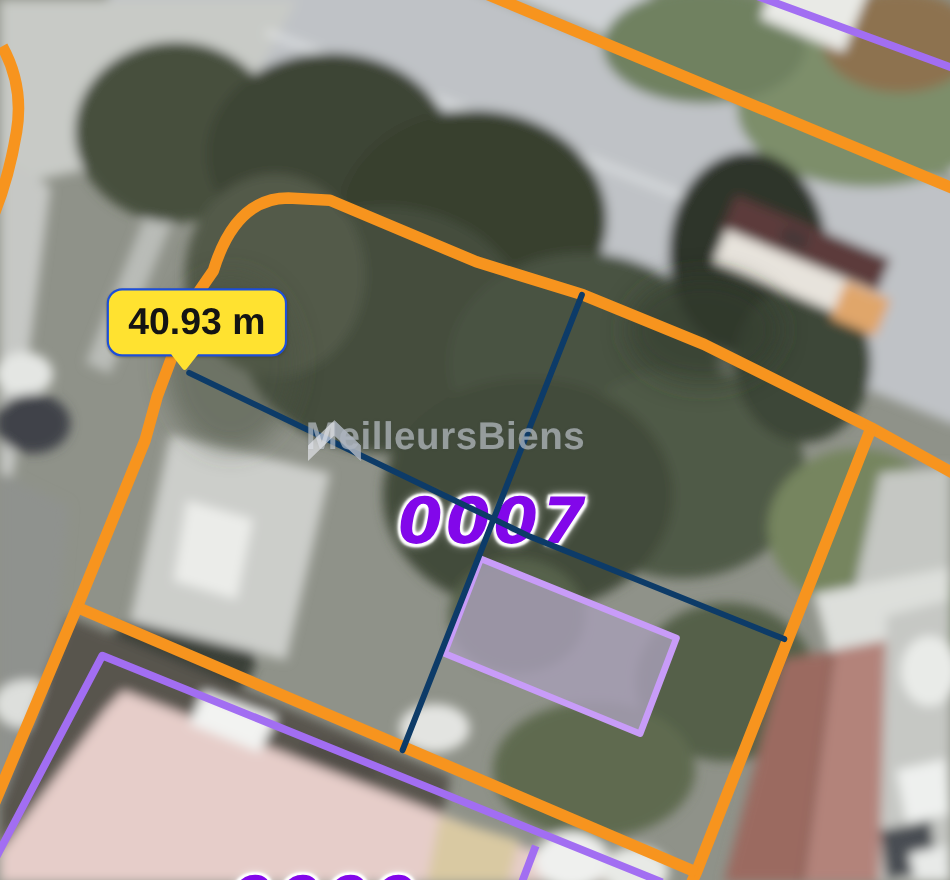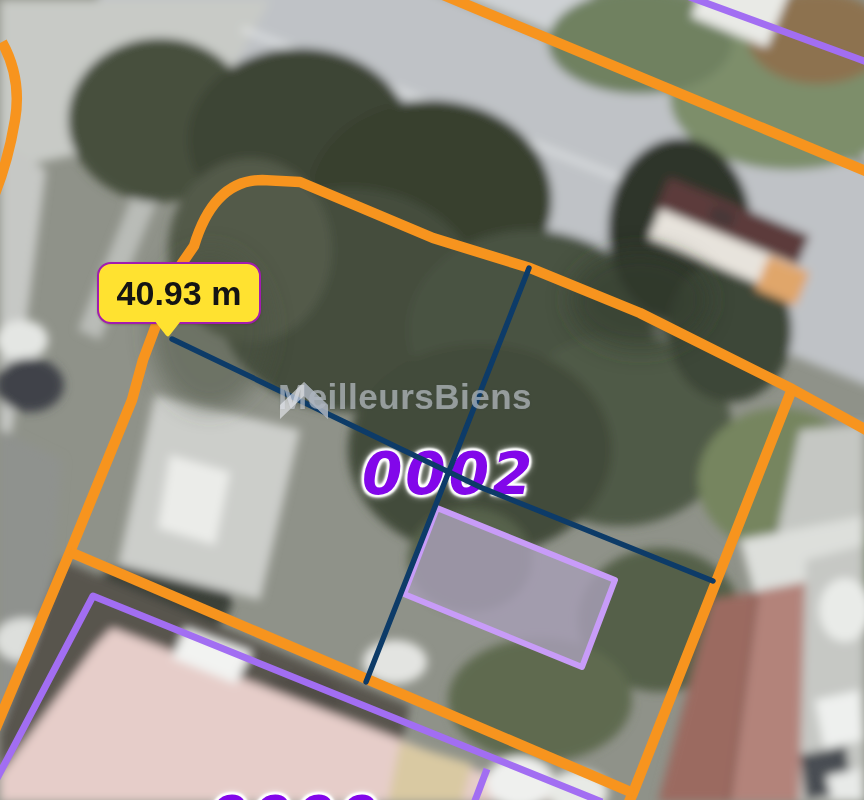--- a/index.html
+++ b/index.html
@@ -4,21 +4,21 @@
 <style>
   :root{
     --orange:#F7941E; --navy:#0d3b68; --purple-line:#A26EF2; --purple-light:#C89CF8;
     --badge-bg:#FFE230; --badge-text:#141414; --parcel-num:#8207ea;
   }
   html,body{margin:0;padding:0;background:#222;}
   #stage{position:relative;width:864px;height:800px;overflow:hidden;
          font-family:"Liberation Sans",sans-serif;background:#9a9d95;}
   #stage svg{position:absolute;left:0;top:0;display:block;}
   
-  .badge{position:absolute;background:var(--badge-bg);border:2px solid #a21caf;
+  .badge{position:absolute;background:var(--badge-bg);border:2px solid #1d4ed8;
          border-radius:14px;color:var(--badge-text);font-weight:700;
          display:flex;align-items:center;justify-content:center;
          box-shadow:0 1px 2px rgba(60,50,0,.25);z-index:40;}
   .badge .tail{position:absolute;width:22px;height:22px;background:var(--badge-bg);
          bottom:-9px;transform:rotate(52deg) skew(14deg);border-radius:3px;}
   #badge-a{left:97px;top:262px;width:160px;height:58px;font-size:34px;}
   #badge-a .tail{left:58px;}
   #badge-b{left:283px;top:596px;width:158px;height:53px;font-size:33px;}
   #badge-b .tail{left:78px;}
   
@@ -124,21 +124,21 @@
       <polygon points="800,755 846,746 852,792 806,800" fill="#4a4e52"></polygon>
       <polygon points="826,776 862,768 864,800 832,800" fill="#e8eae8"></polygon>
       <ellipse cx="845" cy="610" rx="26" ry="32" fill="#e9ebe8"></ellipse>
     </g>
     <g filter="url(#bl2)">
       <ellipse cx="640" cy="300" rx="70" ry="50" fill="#343a2d" opacity=".6"></ellipse>
       <ellipse cx="210" cy="330" rx="60" ry="80" fill="#4a5342" opacity=".5"></ellipse>
     </g>
   </svg>
 
-  <div id="parcel-num-main" class="parcel-num">0002</div>
+  <div id="parcel-num-main" class="parcel-num">0007</div>
   <div id="parcel-num-south" class="parcel-num">0000</div>
 
   <svg class="lines-layer" width="864" height="800" viewBox="0 0 864 800">
 
     <g stroke="var(--purple-line)" stroke-width="7" fill="none" stroke-linejoin="round">
       <path d="M 676,-8 L 856,58 L 872,64"></path>
       <path d="M -8,788 L 93,596 L 602,802"></path>
       <path d="M 487,769 L 473,806"></path>
     </g>
 

